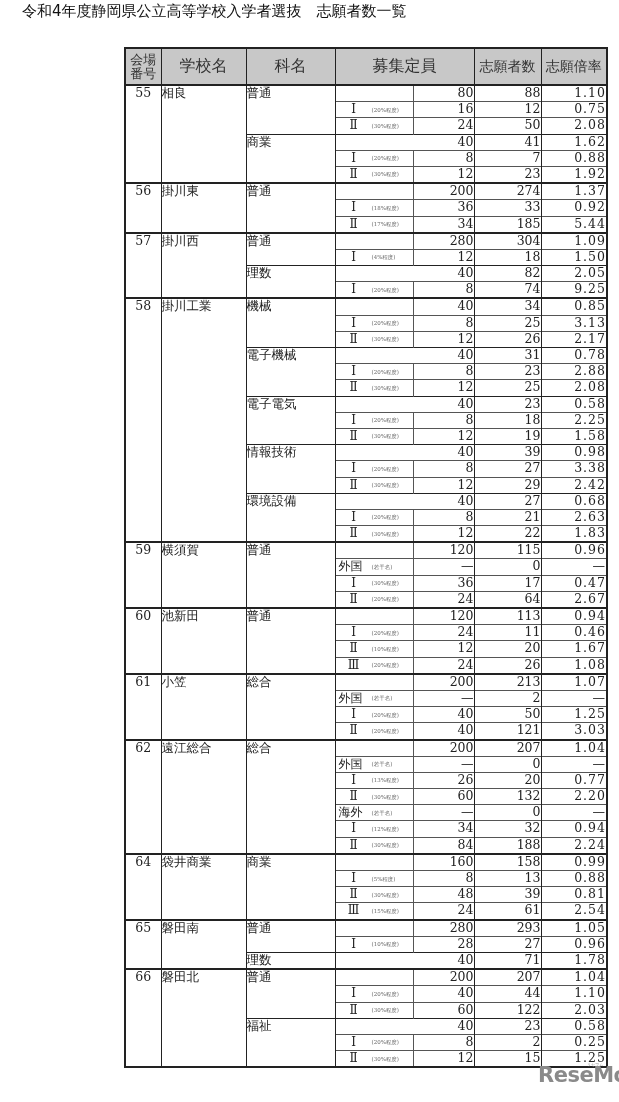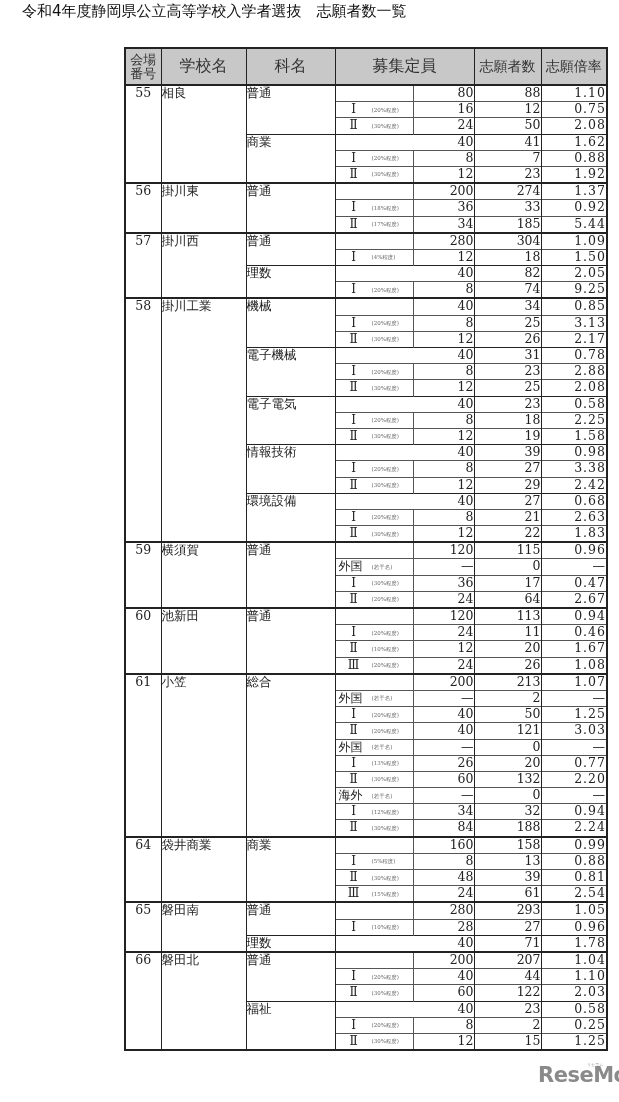--- a/index.html
+++ b/index.html
@@ -413,20 +413,29 @@
       </tr>
       <tr>
         <td class="no"></td>
         <td class="school"></td>
         <td class="course"></td>
         <td class="slot"><span class="slot-label">Ⅱ</span><span class="slot-note">(20%程度)</span></td>
         <td class="cap">40</td>
         <td class="app">121</td>
         <td class="ratio">3.03</td>
       </tr>
+      <tr class="school-top">
+        <td class="no">62</td>
+        <td class="school">遠江総合</td>
+        <td class="course">総合</td>
+        <td class="slot"></td>
+        <td class="cap">200</td>
+        <td class="app">207</td>
+        <td class="ratio">1.04</td>
+      </tr>
       <tr>
         <td class="no"></td>
         <td class="school"></td>
         <td class="course"></td>
         <td class="slot"><span class="slot-label kanji">外国</span><span class="slot-note">(若干名)</span></td>
         <td class="cap">—</td>
         <td class="app">0</td>
         <td class="ratio">—</td>
       </tr>
       <tr>

